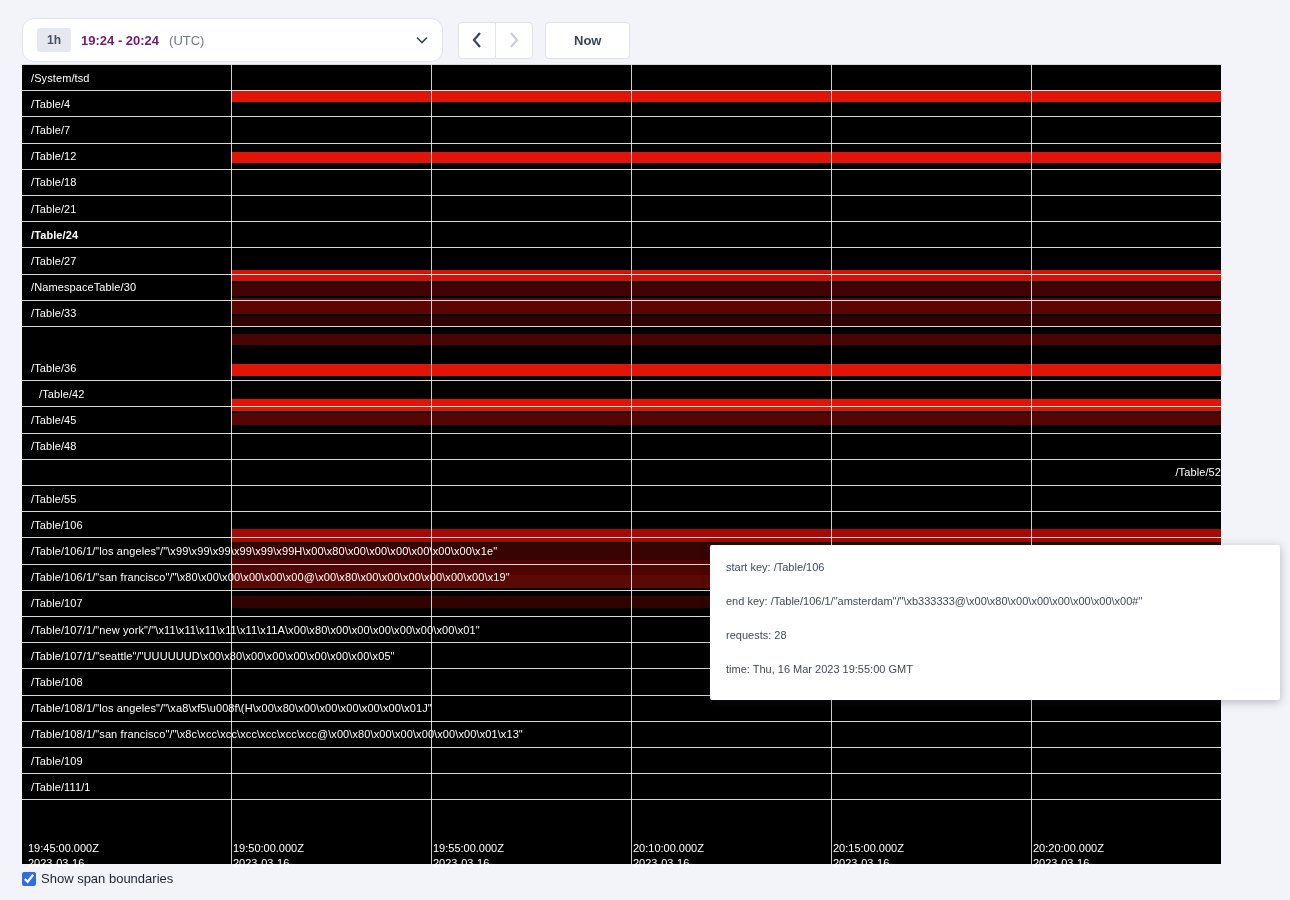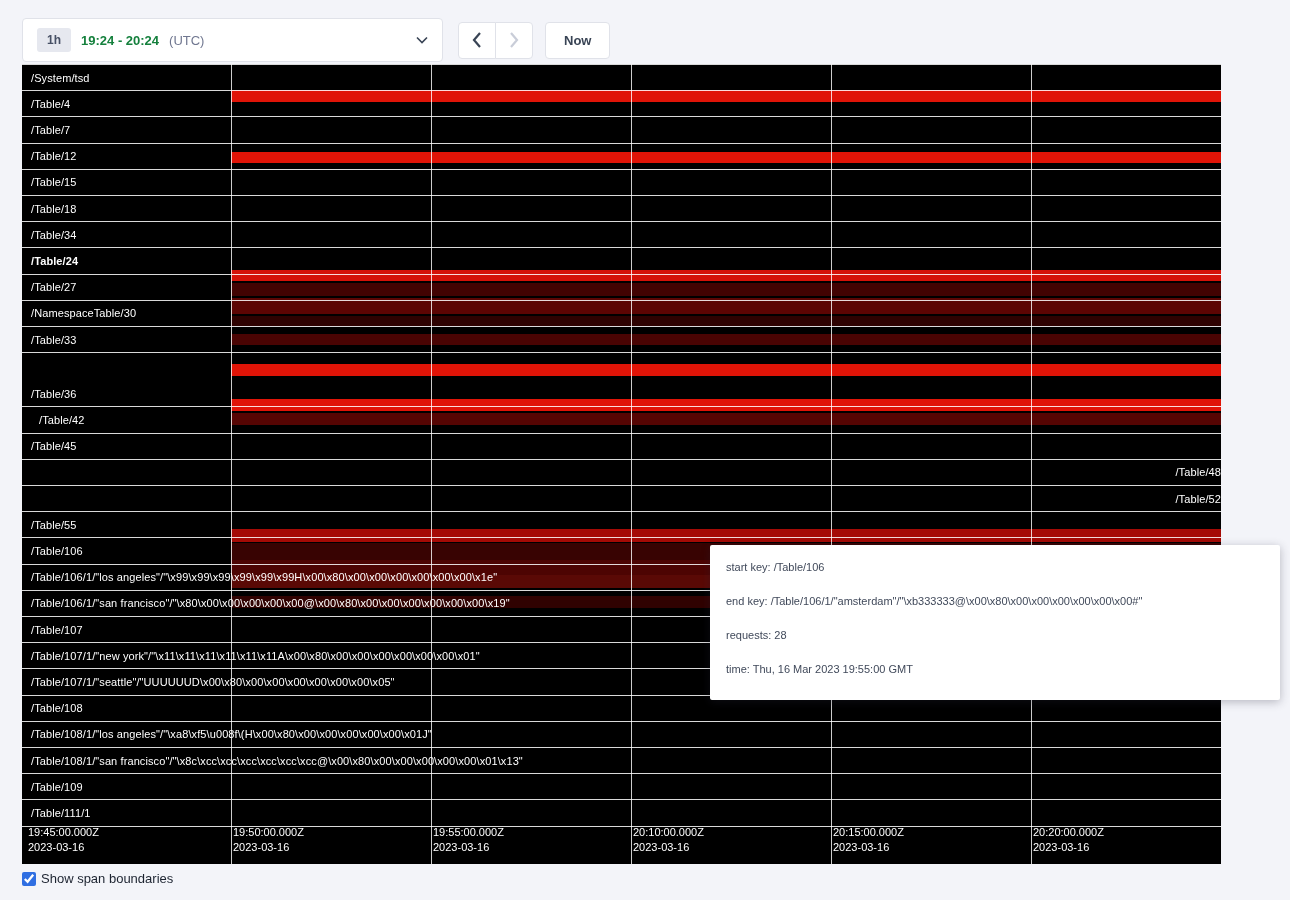--- a/index.html
+++ b/index.html
@@ -12,46 +12,46 @@
   }
   .page { position:relative; width:1290px; height:900px; }
 
   
   .toolbar {
     display:flex; align-items:center;
     padding:18px 0 0 22px; gap:15px; height:62px;
   }
   .time-selector {
     width:421px; height:44px;
-    background:#fff; border:1px solid #e0e2e9; border-radius:4px;
+    background:#fff; border:1px solid #e0e2e9; border-radius:12px;
     display:flex; align-items:center; gap:10px;
     padding:0 14px; cursor:pointer;
   }
   .badge {
     background:#e6e8ef; color:#475065;
     font-size:12px; font-weight:700;
     padding:5px 10px; border-radius:3px;
   }
-  .range-text { font-size:13px; font-weight:700; color:#15803d; }
+  .range-text { font-size:13px; font-weight:700; color:#701a75; }
   .range-tz { font-size:13px; color:#707790; }
   .chev-wrap { margin-left:auto; display:flex; align-items:center; }
 
   .nav-group { display:flex; }
   .nav-btn {
     width:38px; height:37px;
     background:#fff; border:1px solid #e0e2e9;
     display:flex; align-items:center; justify-content:center;
     cursor:pointer; padding:0;
   }
   .nav-btn.prev { border-radius:4px 0 0 4px; }
   .nav-btn.next { border-radius:0 4px 4px 0; margin-left:-1px; cursor:default; }
   .nav-btn svg { display:block; }
 
   .now-btn {
-    height:37px; padding:0 18px; margin-left:-3px;
+    height:37px; padding:0 28px; margin-left:-3px;
     background:#fff; border:1px solid #e0e2e9; border-radius:4px;
     font-family:"Liberation Sans", sans-serif;
     font-size:13px; font-weight:600; color:#394455; cursor:pointer;
   }
 
   
   .canvas {
     position:relative;
     margin:2px 0 0 22px;
     width:1199px; height:800px;
@@ -69,21 +69,21 @@
     border-bottom:1px solid rgba(255,255,255,0.85);
   }
   .kv-row-label {
     font-size:11px; color:#fff; padding-left:9px;
     white-space:nowrap; letter-spacing:0.1px;
   }
 
   .kv-gridlines { position:absolute; inset:0; z-index:3; pointer-events:none; }
   .kv-gridline { position:absolute; top:0; bottom:0; width:1px; background:rgba(255,255,255,0.8); }
 
-  .kv-axis { position:absolute; left:0; right:0; bottom:16px; height:28px; z-index:4;border-radius:10px; }
+  .kv-axis { position:absolute; left:0; right:0; bottom:0; height:28px; z-index:4;border-radius:10px; }
   .kv-tick { position:absolute; top:5px; color:#fff; font-size:11px; line-height:15px; white-space:nowrap; }
 
   .kv-tooltip {
     position:absolute; left:688px; top:481px; width:570px; min-height:152px;
     background:#fff; z-index:10;
     box-shadow:0 2px 10px rgba(40,40,60,0.3);
     padding:15px 16px 4px 16px;
     border-radius:2px;
   }
   .kv-tooltip p {
@@ -165,27 +165,24 @@
         <div class="kv-row" style="height: 26.2069px;">
           <span class="kv-row-label">/Table/4</span>
         </div>
         <div class="kv-row" style="height: 26.2069px;">
           <span class="kv-row-label">/Table/7</span>
         </div>
         <div class="kv-row" style="height: 26.2069px;">
           <span class="kv-row-label">/Table/12</span>
         </div>
         <div class="kv-row" style="height: 26.2069px;">
-          <span class="kv-row-label">/Table/15</span>
-        </div>
-        <div class="kv-row" style="height: 26.2069px;">
           <span class="kv-row-label">/Table/18</span>
         </div>
         <div class="kv-row" style="height: 26.2069px;">
-          <span class="kv-row-label">/Table/34</span>
+          <span class="kv-row-label">/Table/21</span>
         </div>
         <div class="kv-row" style="height: 26.2069px; font-weight: bold;">
           <span class="kv-row-label">/Table/24</span>
         </div>
         <div class="kv-row" style="height: 26.2069px;">
           <span class="kv-row-label">/Table/27</span>
         </div>
         <div class="kv-row" style="height: 26.2069px;">
           <span class="kv-row-label">/NamespaceTable/30</span>
         </div>
@@ -194,21 +191,21 @@
         </div>
         <div class="kv-row" style="height: 26.2069px; margin-top: 28px;">
           <span class="kv-row-label">/Table/36</span>
         </div>
         <div class="kv-row" style="height: 26.2069px; padding-left: 8px;">
           <span class="kv-row-label">/Table/42</span>
         </div>
         <div class="kv-row" style="height: 26.2069px;">
           <span class="kv-row-label">/Table/45</span>
         </div>
-        <div class="kv-row" style="height: 26.2069px; justify-content: flex-end;">
+        <div class="kv-row" style="height: 26.2069px;">
           <span class="kv-row-label">/Table/48</span>
         </div>
         <div class="kv-row" style="height: 26.2069px; justify-content: flex-end;">
           <span class="kv-row-label">/Table/52</span>
         </div>
         <div class="kv-row" style="height: 26.2069px;">
           <span class="kv-row-label">/Table/55</span>
         </div>
         <div class="kv-row" style="height: 26.2069px;">
           <span class="kv-row-label">/Table/106</span>

